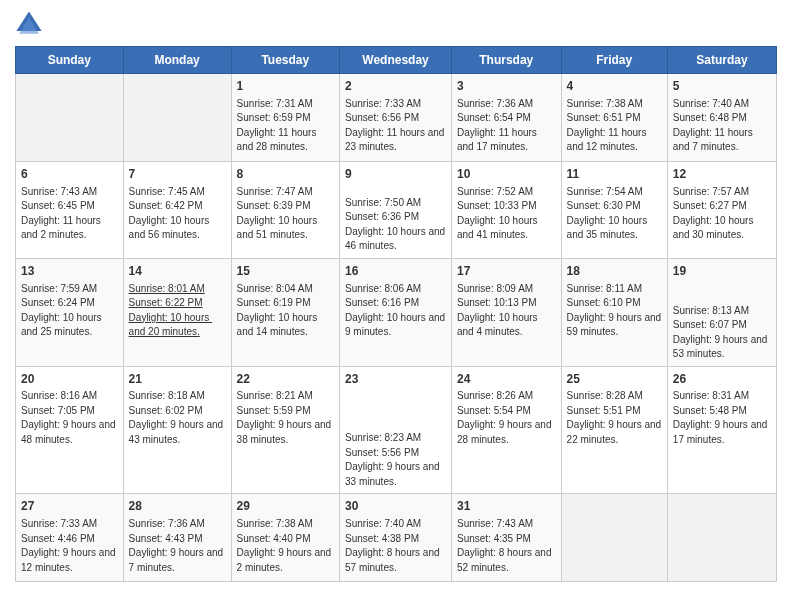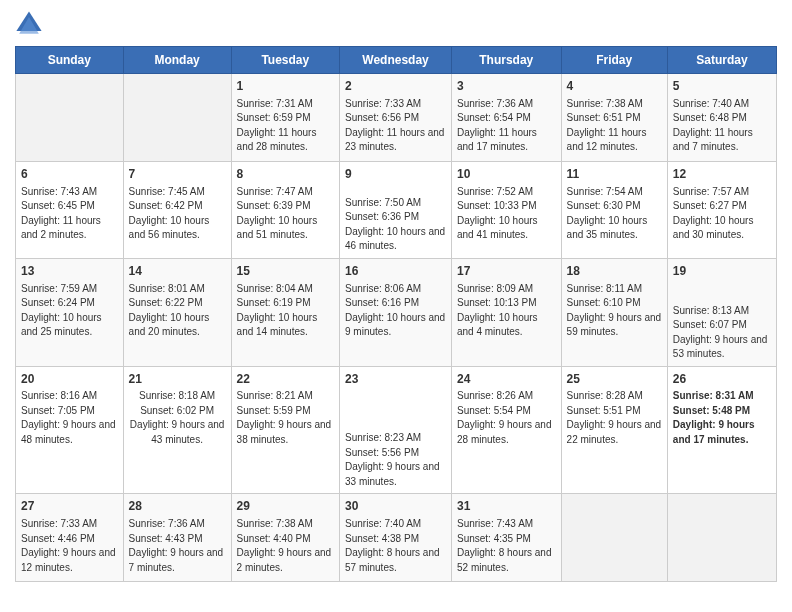--- a/index.html
+++ b/index.html
@@ -212,21 +212,21 @@
       </tr>
       <tr>
         <td>
           <span class="day-num">13</span>
           <div class="day-info" style="white-space: pre-wrap;">Sunrise: 7:59 AM
 Sunset: 6:24 PM
 Daylight: 10 hours and 25 minutes.</div>
         </td>
         <td>
           <span class="day-num">14</span>
-          <div class="day-info" style="white-space: pre-wrap;">Sunrise: 8:01 AM
+          <div class="day-info" style="white-space: pre-wrap; text-decoration: underline;">Sunrise: 8:01 AM
 Sunset: 6:22 PM
 Daylight: 10 hours and 20 minutes.</div>
         </td>
         <td>
           <span class="day-num">15</span>
           <div class="day-info" style="white-space: pre-wrap;">Sunrise: 8:04 AM
 Sunset: 6:19 PM
 Daylight: 10 hours and 14 minutes.</div>
         </td>
         <td>
@@ -256,21 +256,21 @@
       </tr>
       <tr>
         <td>
           <span class="day-num">20</span>
           <div class="day-info" style="white-space: pre-wrap;">Sunrise: 8:16 AM
 Sunset: 7:05 PM
 Daylight: 9 hours and 48 minutes.</div>
         </td>
         <td>
           <span class="day-num">21</span>
-          <div class="day-info" style="white-space: pre-wrap; text-align: center;">Sunrise: 8:18 AM
+          <div class="day-info" style="white-space: pre-wrap;">Sunrise: 8:18 AM
 Sunset: 6:02 PM
 Daylight: 9 hours and 43 minutes.</div>
         </td>
         <td>
           <span class="day-num">22</span>
           <div class="day-info" style="white-space: pre-wrap;">Sunrise: 8:21 AM
 Sunset: 5:59 PM
 Daylight: 9 hours and 38 minutes.</div>
         </td>
         <td>
@@ -286,21 +286,21 @@
 Daylight: 9 hours and 28 minutes.</div>
         </td>
         <td>
           <span class="day-num">25</span>
           <div class="day-info" style="white-space: pre-wrap;">Sunrise: 8:28 AM
 Sunset: 5:51 PM
 Daylight: 9 hours and 22 minutes.</div>
         </td>
         <td>
           <span class="day-num">26</span>
-          <div class="day-info" style="white-space: pre-wrap; font-weight: bold;">Sunrise: 8:31 AM
+          <div class="day-info" style="white-space: pre-wrap;">Sunrise: 8:31 AM
 Sunset: 5:48 PM
 Daylight: 9 hours and 17 minutes.</div>
         </td>
       </tr>
       <tr>
         <td>
           <span class="day-num">27</span>
           <div class="day-info" style="white-space: pre-wrap;">Sunrise: 7:33 AM
 Sunset: 4:46 PM
 Daylight: 9 hours and 12 minutes.</div>

